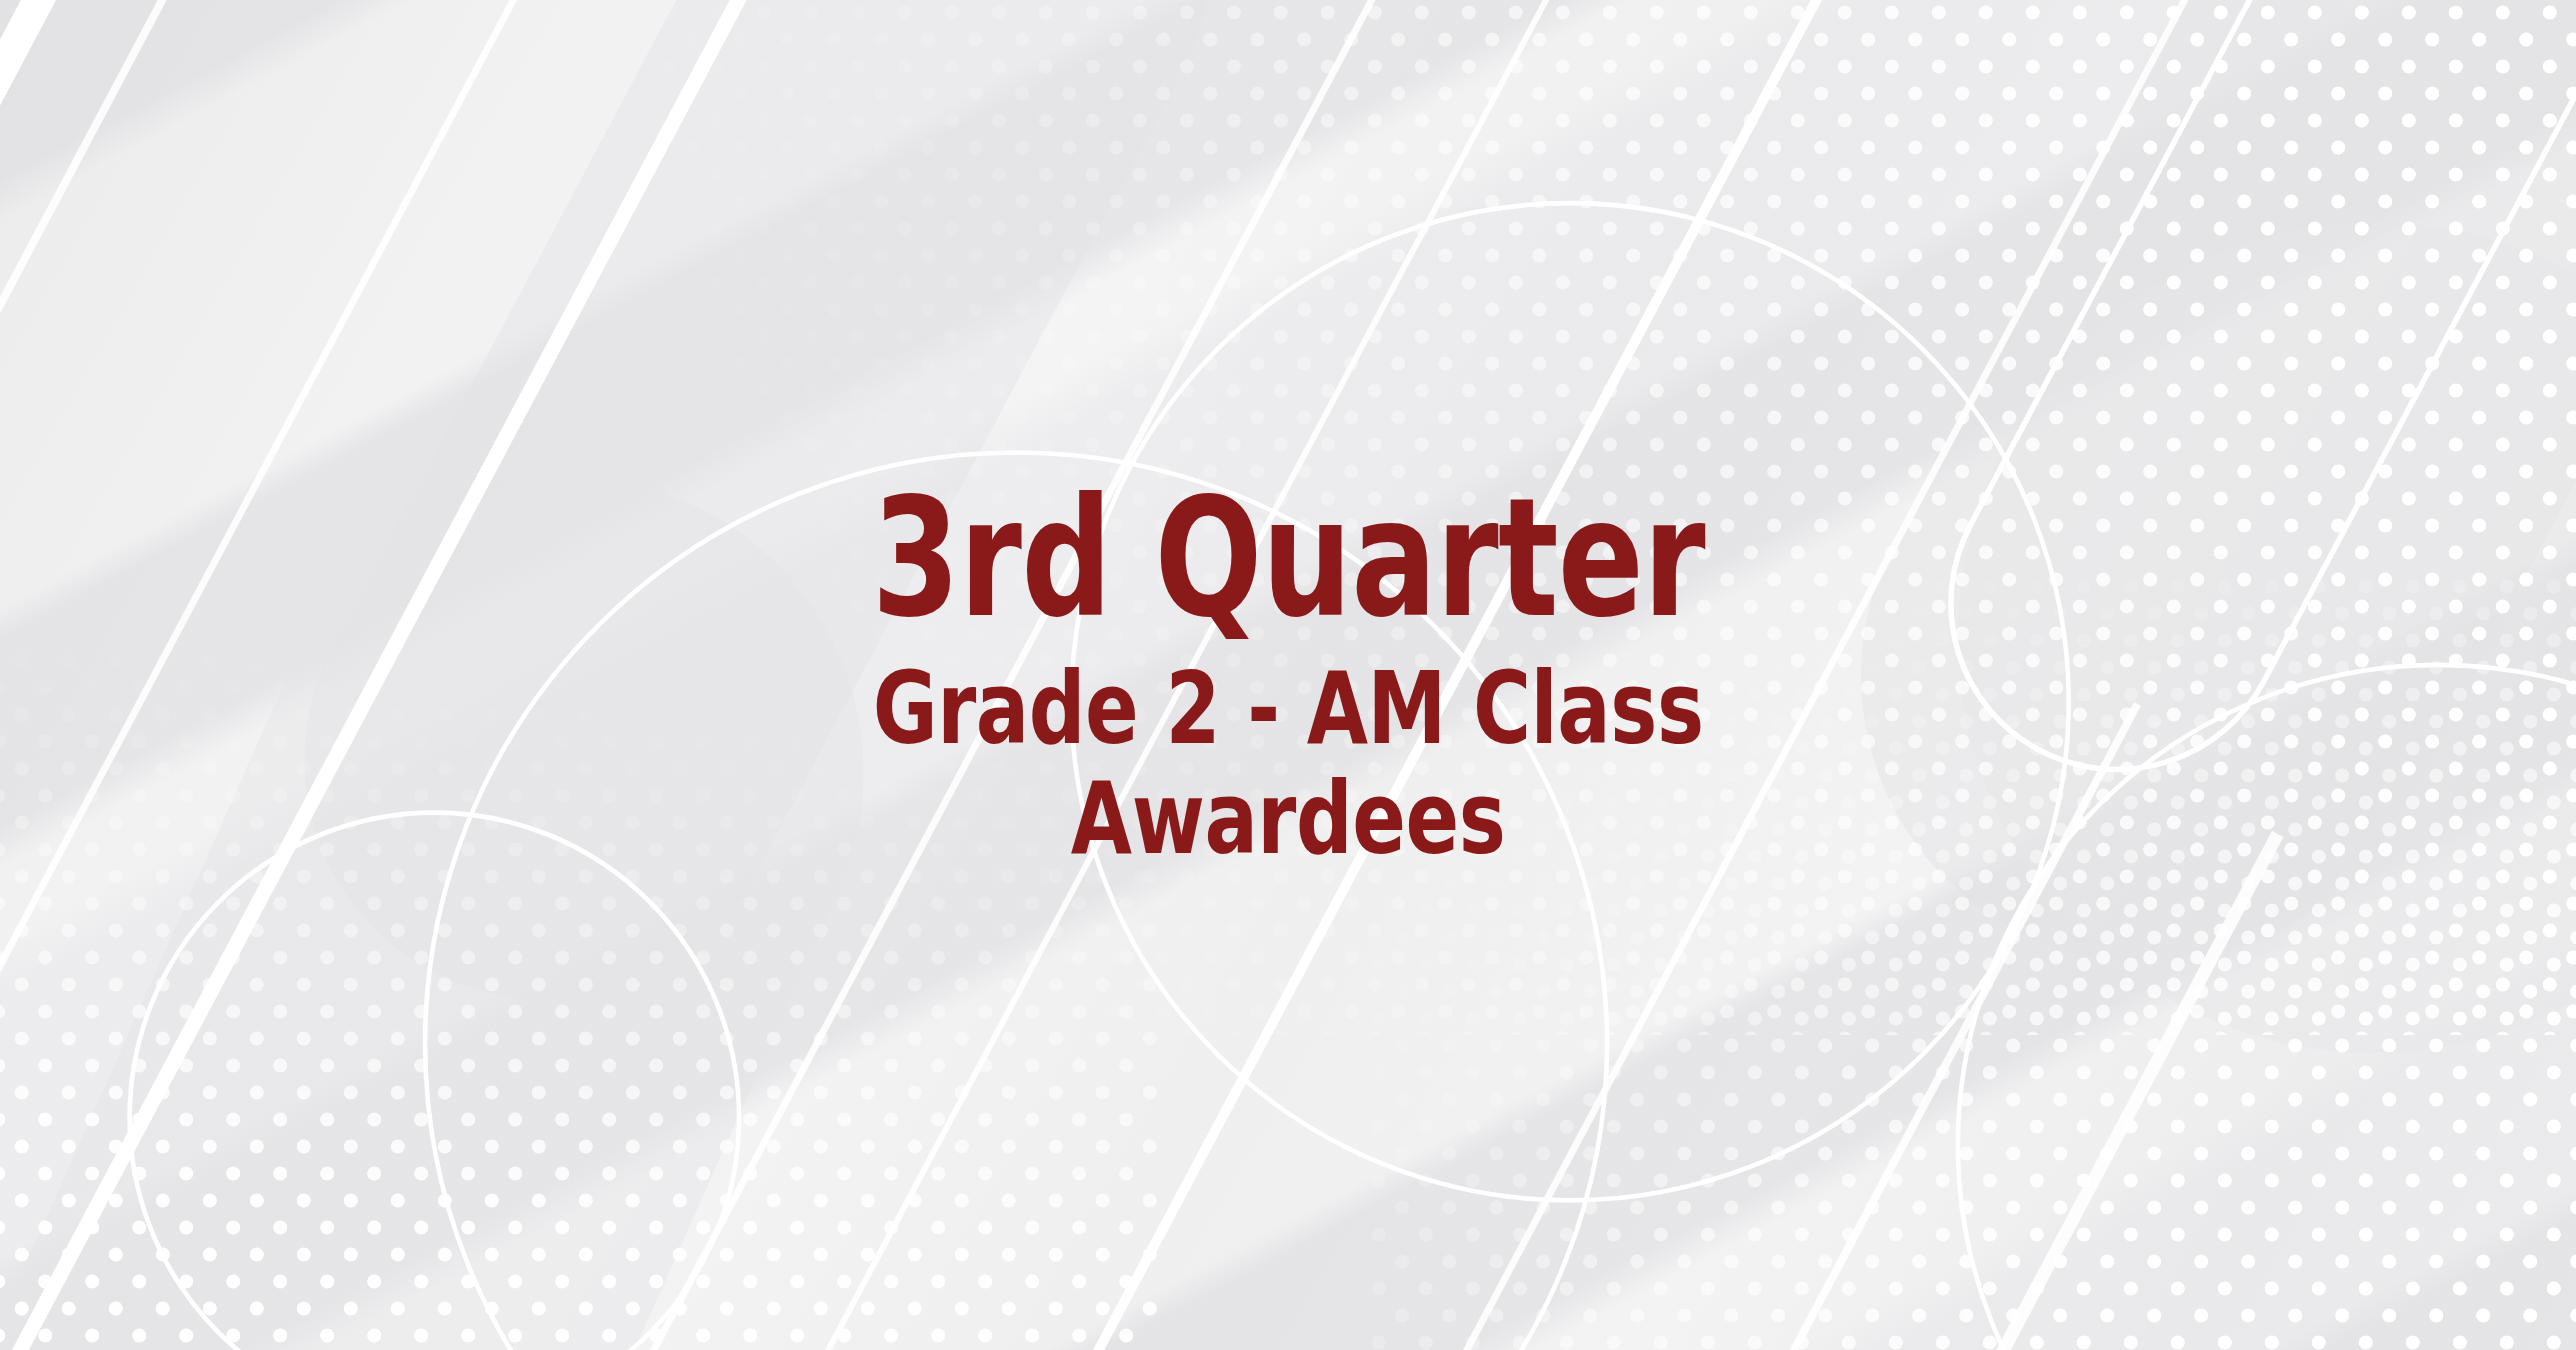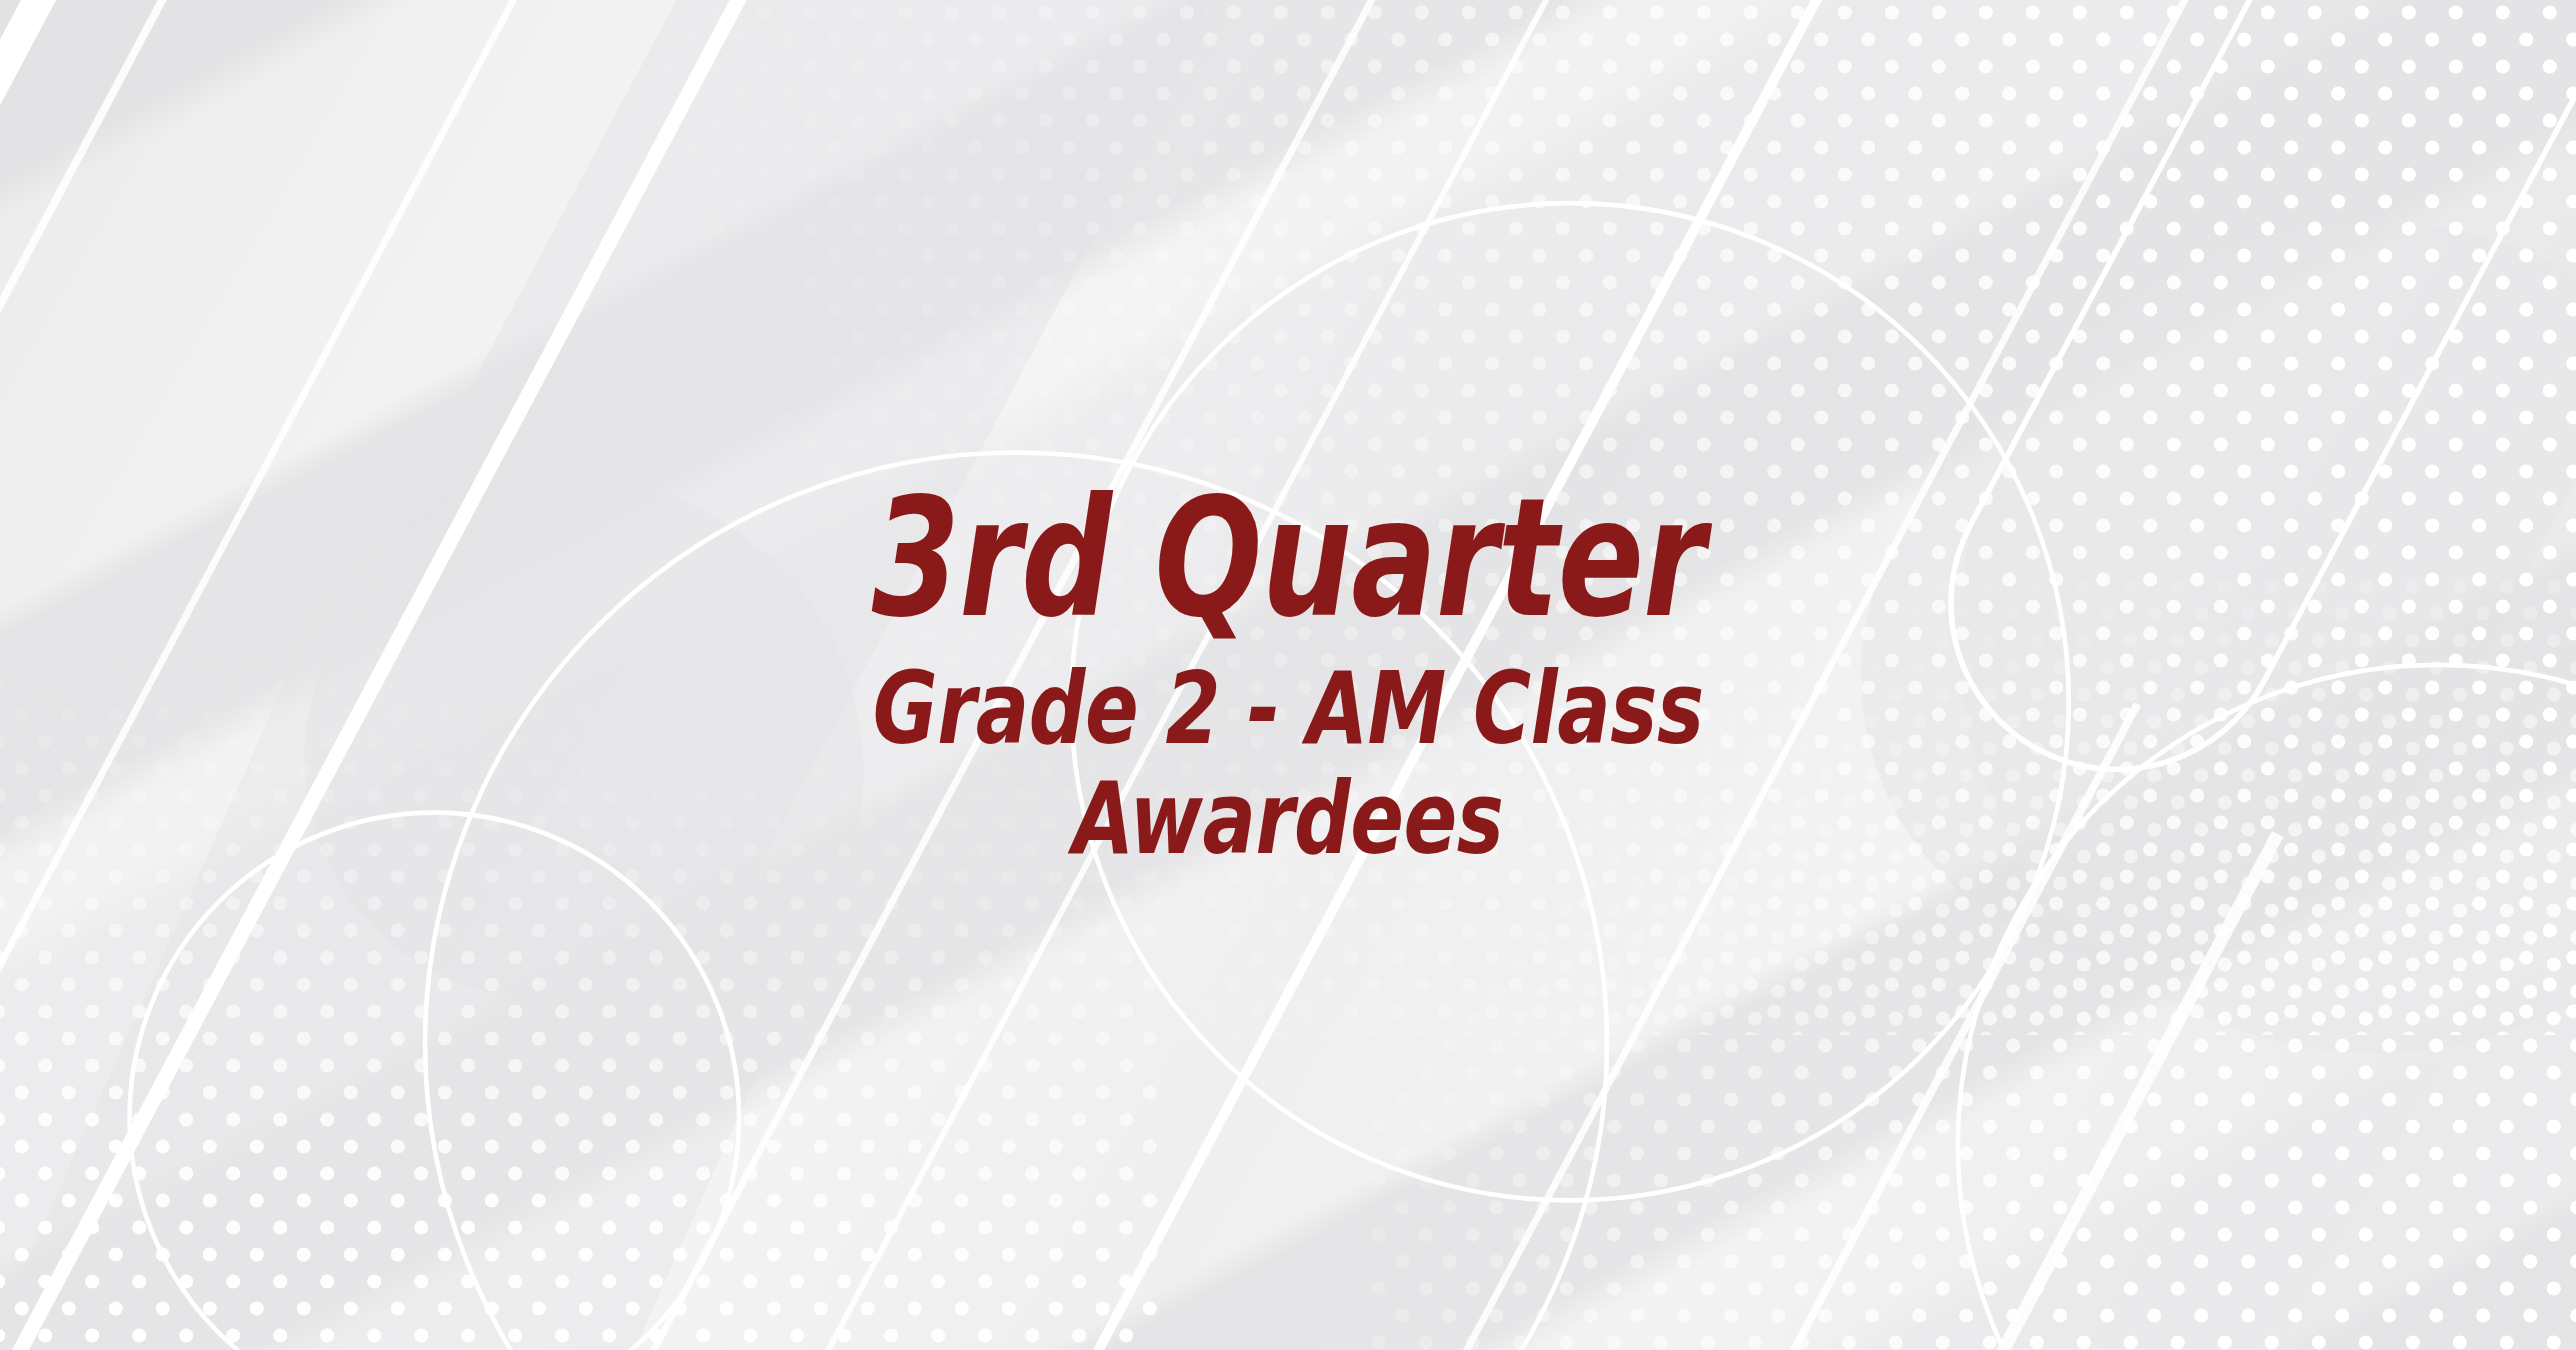--- a/index.html
+++ b/index.html
@@ -122,21 +122,20 @@
     position: absolute;
     left: 0;
     top: 0;
     width: 2576px;
     height: 1350px;
     display: flex;
     flex-direction: column;
     align-items: center;
     justify-content: center;
     text-align: center;
-    font-style: italic;
   }
   #title {
     font-family: "DejaVu Sans Condensed", "Liberation Sans Narrow", "Liberation Sans", sans-serif;
     font-weight: 700;
     font-size: 164px;
     line-height: 1.0;
     letter-spacing: -0.9px;
     color: #8a1a1a;
     margin: 0 0 13px 0;
     transform: scaleX(0.86);

